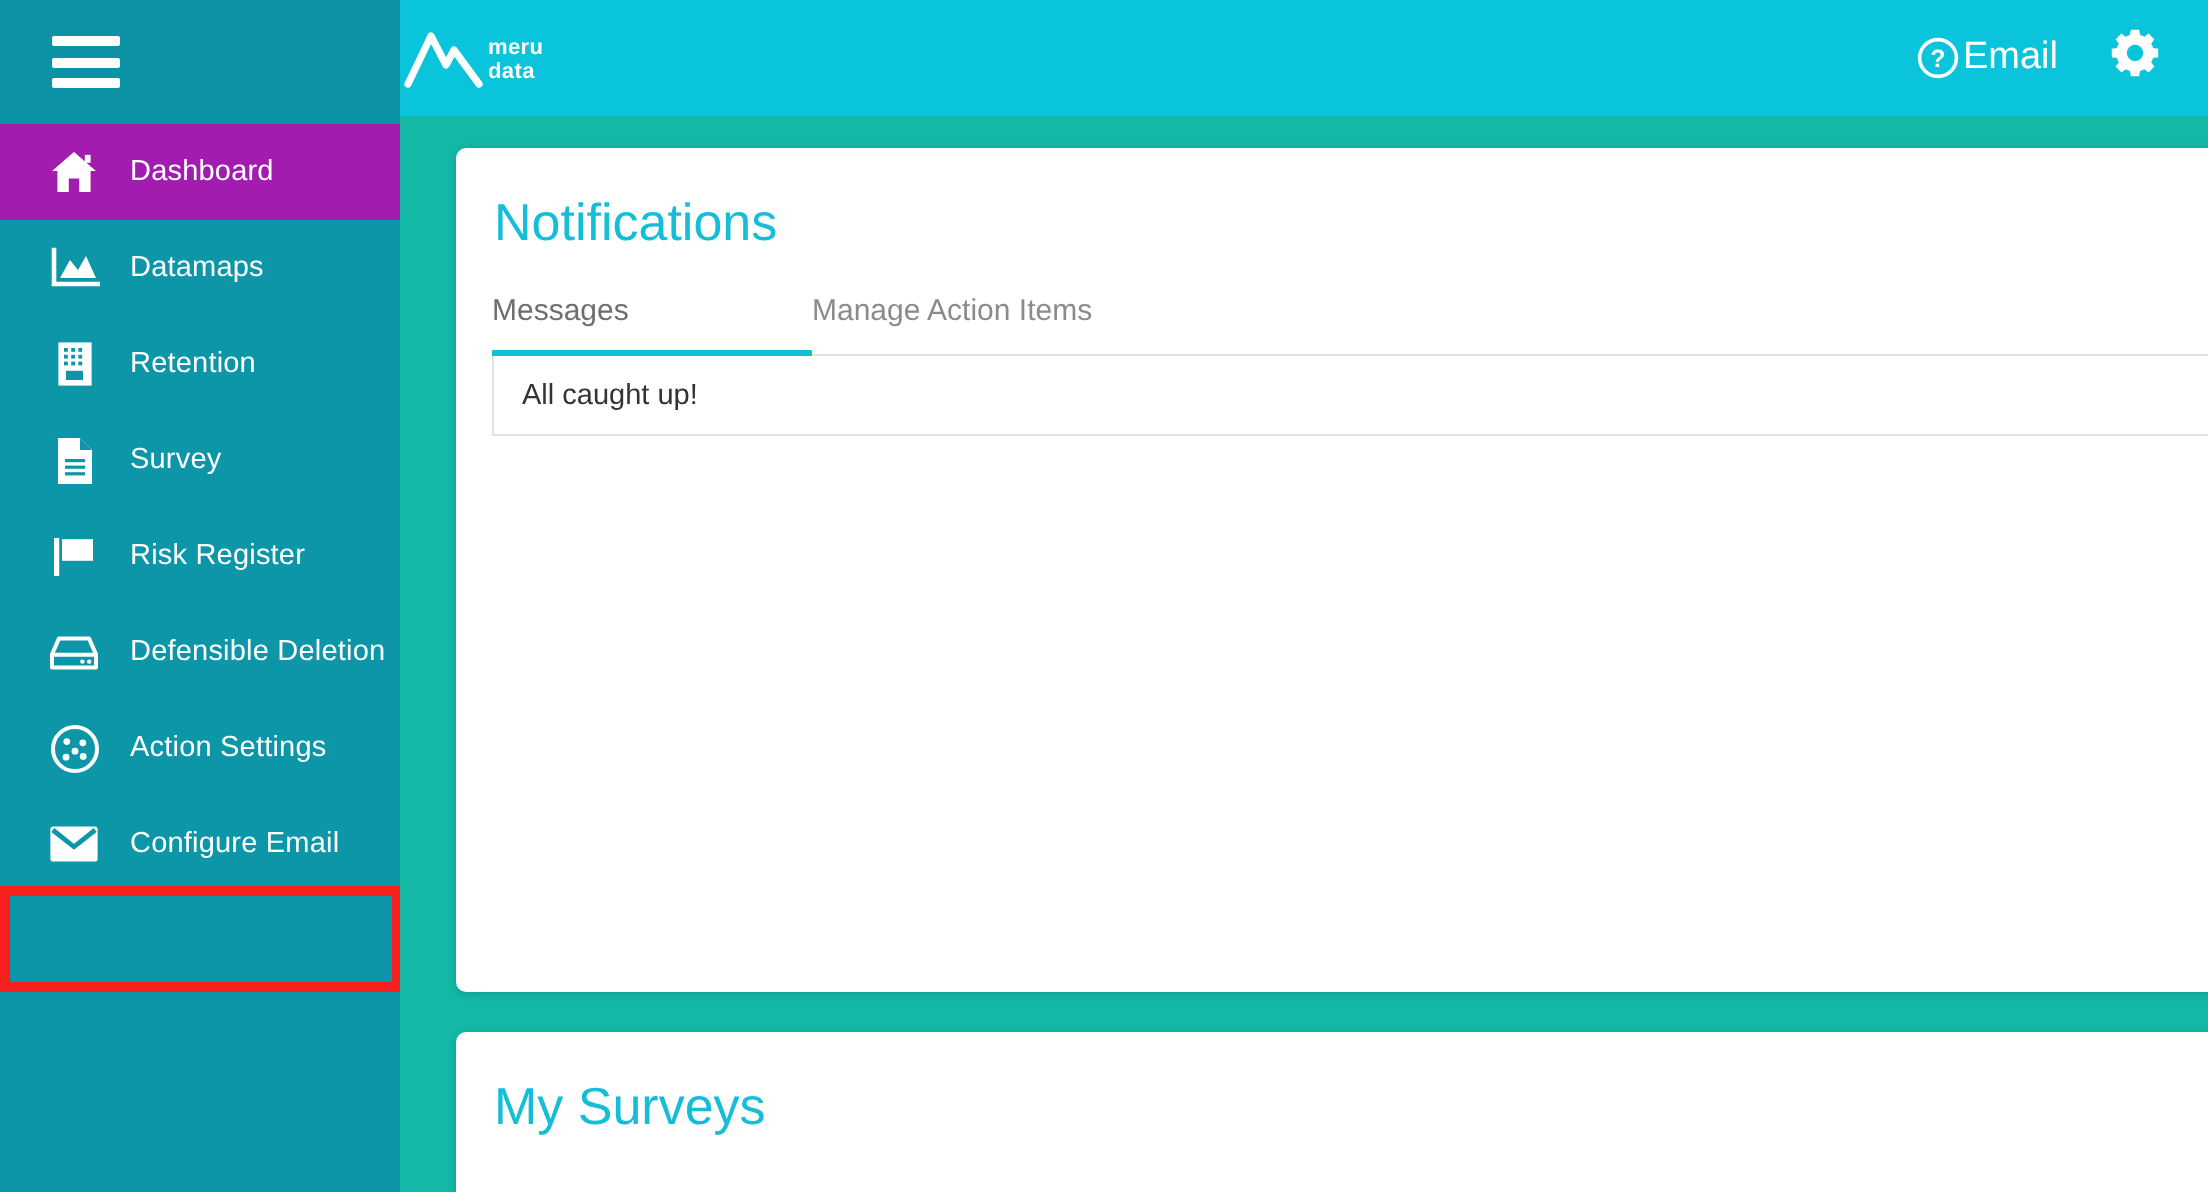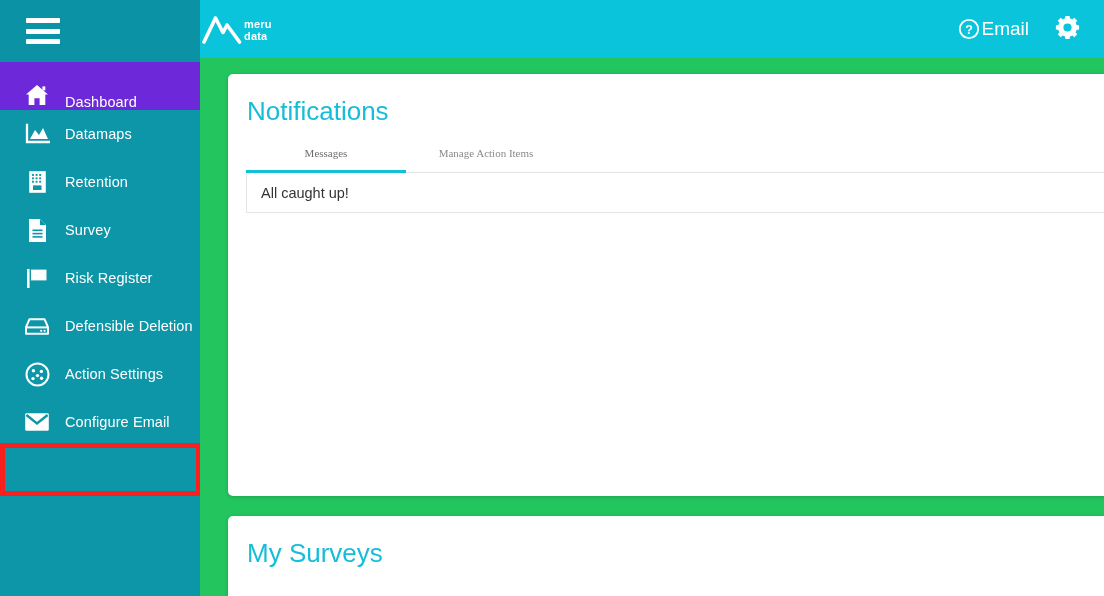--- a/index.html
+++ b/index.html
@@ -35,21 +35,21 @@
   }
   .nav-item {
     height: 48px;
     display: flex; align-items: center;
     padding-left: 20px;
     color: #ffffff;
     font-size: 14.5px;
     cursor: pointer;
     position: relative;
   }
-  .nav-item.active { background: #6d28d9; align-items: flex-end; }
+  .nav-item.active { background: #a21caf; }
   .nav-icon {
     width: 34px; height: 30px;
     margin-right: 11px;
     display: flex; align-items: center; justify-content: center;
     flex: 0 0 34px;
   }
   .nav-icon svg { display: block; }
   .nav-label { white-space: nowrap; letter-spacing: 0.1px; }
 
   
@@ -88,21 +88,21 @@
     color: #ffffff; font-size: 19px;
     cursor: pointer; margin-right: 26px;
   }
   #help-btn .q-icon { margin-right: 1px; display: flex; align-items: center; }
   #gear-btn { margin-right: 24px; cursor: pointer; display: flex; align-items: center; }
 
   
   #content {
     position: absolute; left: 200px; top: 58px;
     width: 904px; height: 538px;
-    background: #22c55e;
+    background: #14b8a6;
     overflow: hidden;
   }
   .card {
     position: absolute;
     left: 28px;
     background: #ffffff;
     border-radius: 5px;
     box-shadow: 0 1px 4px rgba(0,0,0,0.16);
   }
   #card-notifications {
@@ -123,26 +123,25 @@
   }
   #tabs {
     display: flex;
     margin: 20px 0 0 18px;
     border-bottom: 1px solid #e2e2e2;
   }
   .tab {
     padding: 0 0 11px 0;
     margin-right: 0;
     color: #8b8b8b;
-    font-size: 11px;
-    text-align: center;
+    font-size: 15px;
+    text-align: left;
     cursor: pointer;
     border-bottom: 3px solid transparent;
     margin-bottom: -1px;
-    font-family: Liberation Serif, serif;
   }
   .tab:nth-child(1) { width: 160px; }
   .tab:nth-child(2) { width: 160px; }
   .tab:nth-child(3) { width: 200px; }
   .tab.active { color: #6e6e6e; border-bottom-color: #11c0d8; }
   #message-row {
     margin: 0 0 0 18px;
     width: 1000px;
     height: 40px;
     border: 1px solid #e4e4e4;

